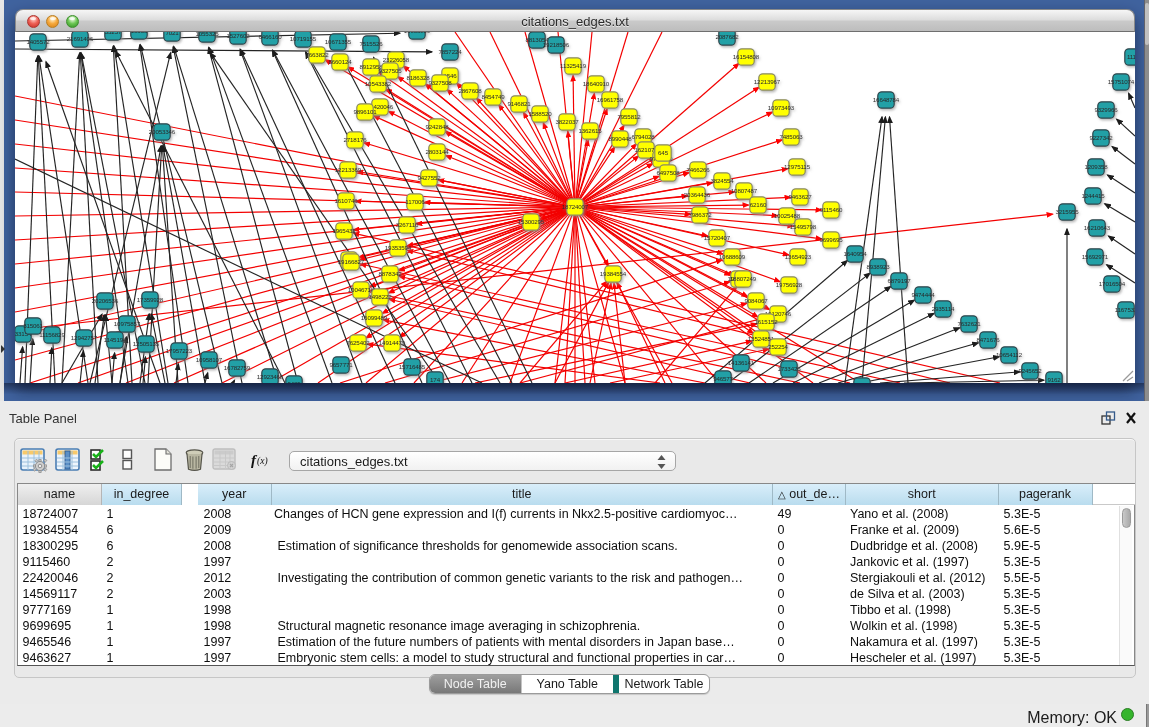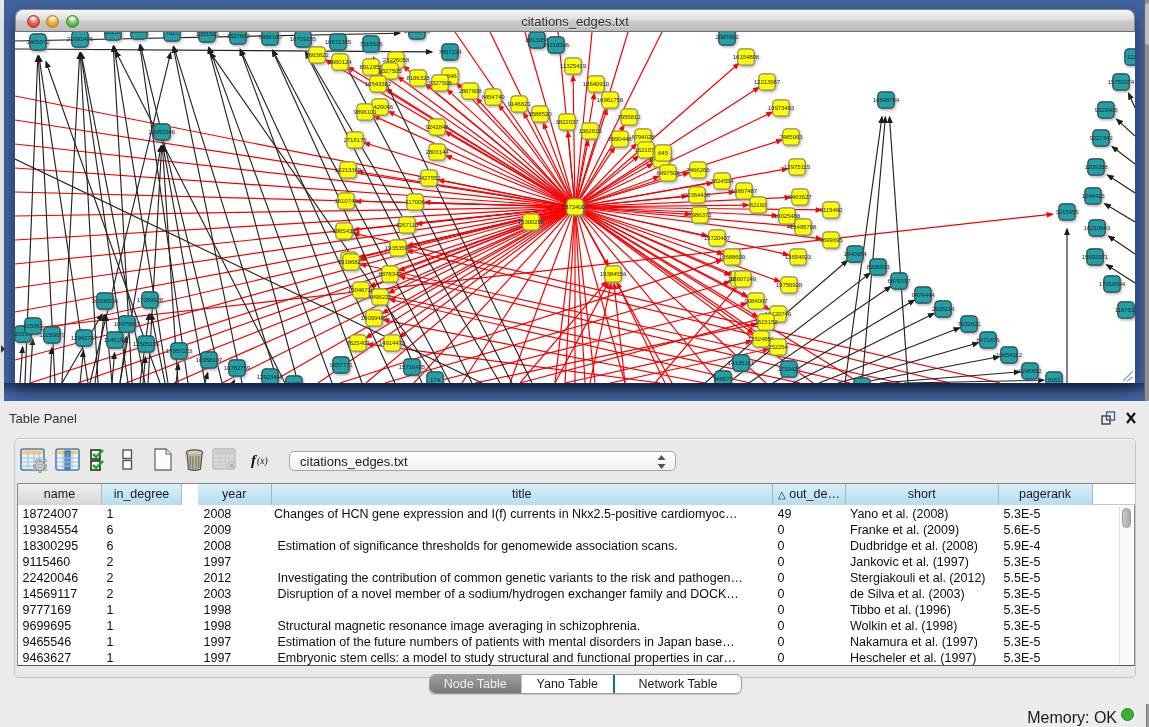--- a/index.html
+++ b/index.html
@@ -642,21 +642,21 @@
         <span style="left:832px">Franke et al. (2009)</span>
         <span style="left:985.5px">5.6E-5</span>
       </div>
 <div class="tr" style="top:54px">
         <span style="left:4.5px">18300295</span>
         <span style="left:88.5px">6</span>
         <span style="left:185.5px">2008</span>
         <span style="left:259.5px">Estimation of significance thresholds for genomewide association scans.</span>
         <span style="left:759.5px">0</span>
         <span style="left:832px">Dudbridge et al. (2008)</span>
-        <span style="left:985.5px">5.9E-4</span>
+        <span style="left:985.5px">5.9E-5</span>
       </div>
 <div class="tr" style="top:70px">
         <span style="left:4.5px">9115460</span>
         <span style="left:88.5px">2</span>
         <span style="left:185.5px">1997</span>
         <span style="left:759.5px">0</span>
         <span style="left:832px">Jankovic et al. (1997)</span>
         <span style="left:985.5px">5.3E-5</span>
       </div>
 <div class="tr" style="top:86px">
@@ -665,31 +665,30 @@
         <span style="left:185.5px">2012</span>
         <span style="left:259.5px">Investigating the contribution of common genetic variants to the risk and pathogen…</span>
         <span style="left:759.5px">0</span>
         <span style="left:832px">Stergiakouli et al. (2012)</span>
         <span style="left:985.5px">5.5E-5</span>
       </div>
 <div class="tr" style="top:102px">
         <span style="left:4.5px">14569117</span>
         <span style="left:88.5px">2</span>
         <span style="left:185.5px">2003</span>
-        <span style="left:259.5px">Disruption of a novel member of a sodium/hydrogen exchanger family and DOCK…</span>
         <span style="left:759.5px">0</span>
         <span style="left:832px">de Silva et al. (2003)</span>
         <span style="left:985.5px">5.3E-5</span>
       </div>
 <div class="tr" style="top:118px">
         <span style="left:4.5px">9777169</span>
         <span style="left:88.5px">1</span>
         <span style="left:185.5px">1998</span>
         <span style="left:759.5px">0</span>
-        <span style="left:832px">Tibbo et al. (1996)</span>
+        <span style="left:832px">Tibbo et al. (1998)</span>
         <span style="left:985.5px">5.3E-5</span>
       </div>
 <div class="tr" style="top:134px">
         <span style="left:4.5px">9699695</span>
         <span style="left:88.5px">1</span>
         <span style="left:185.5px">1998</span>
         <span style="left:259.5px">Structural magnetic resonance image averaging in schizophrenia.</span>
         <span style="left:759.5px">0</span>
         <span style="left:832px">Wolkin et al. (1998)</span>
         <span style="left:985.5px">5.3E-5</span>
@@ -712,20 +711,20 @@
         <span style="left:832px">Hescheler et al. (1997)</span>
         <span style="left:985.5px">5.3E-5</span>
       </div>
     <div id="vscroll">
         <div id="vthumb"></div>
       </div>
   </div>
   <div id="tabs">
     <div class="tab" style="width:90.5px;background:linear-gradient(#9e9e9e,#787878);color:#f1f1f1">Node Table</div>
     <div class="tab" style="width:92.5px;border-left:1px solid #c4c4c4">Yano Table</div>
-    <div class="tab" style="width:128px;border-left:2px solid #0f766e">Network Table</div>
+    <div class="tab" style="width:96px;border-left:6px solid #0f766e">Network Table</div>
   </div>
   <div id="status">
     <span style="position:absolute;right:32px;top:5px;font-size:16px;color:#1a1a1a">Memory: OK</span>
     <div style="position:absolute;right:15px;top:3.5px;width:13px;height:13px;border-radius:50%;background:#35b52c;border:1px solid #2b7d25"></div>
     <div style="position:absolute;right:2px;top:0;width:1px;height:23px;background:#777"></div>
     <div style="position:absolute;right:0;top:0;width:2px;height:23px;background:#9a9a9a"></div>
   </div>
 </div>
 </body></html>

